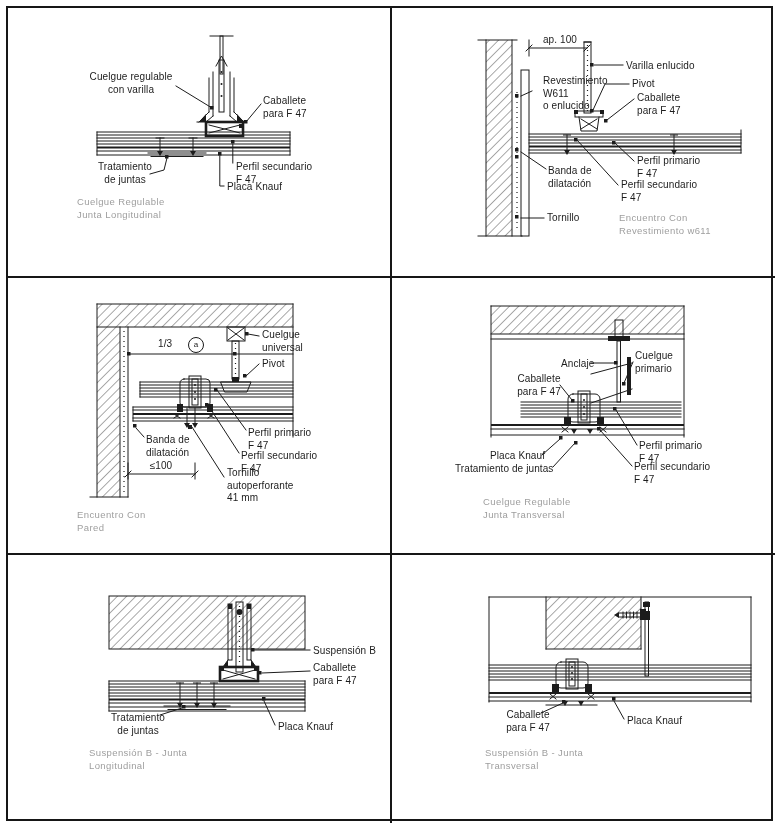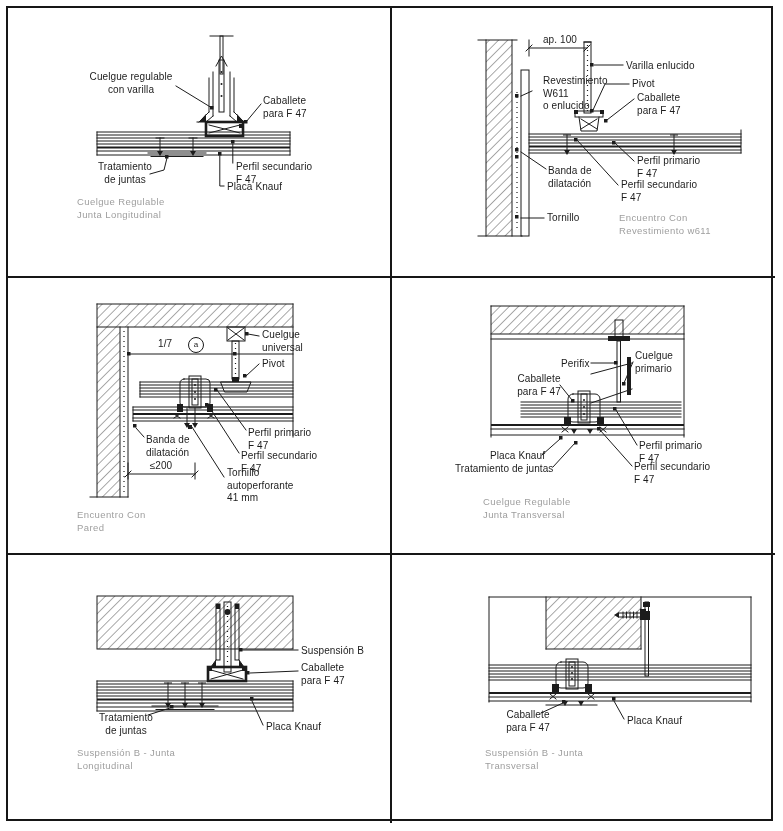--- a/index.html
+++ b/index.html
@@ -292,28 +292,28 @@
           <rect class="f" x="243" y="97" width="3.5" height="3.5"></rect>
         <rect class="f" x="133" y="147" width="3.5" height="3.5"></rect>
           <polyline class="s" points="144,160 136,151"></polyline>
         <polyline class="s" points="246,153 217,113"></polyline>
           <rect class="f" x="214" y="111" width="3.5" height="3.5"></rect>
         <polyline class="s" points="239,176 208,128"></polyline>
           <rect class="f" x="205" y="126" width="3.5" height="3.5"></rect>
         <polyline class="s" points="224,200 192,150"></polyline>
       </g>
     </svg>
-    <div class="lbl" style="left:158px;top:61px">1/7</div>
+    <div class="lbl" style="left:158px;top:61px">1/3</div>
     <div class="circ" style="left:188px;top:60px">a</div>
     <div class="lbl" style="left:262px;top:52px">Cuelgue
 universal</div>
     <div class="lbl" style="left:262px;top:81px">Pivot</div>
     <div class="lbl" style="left:146px;top:157px">Banda de
 dilatación</div>
-    <div class="lbl c" style="left:136px;top:183px;width:50px">≤200</div>
+    <div class="lbl c" style="left:136px;top:183px;width:50px">≤100</div>
     <div class="lbl" style="left:248px;top:150px">Perfil primario
 F 47</div>
     <div class="lbl" style="left:241px;top:173px">Perfil secundario
 F 47</div>
     <div class="lbl" style="left:227px;top:190px">Tornillo
 autoperforante
 41 mm</div>
     <div class="cap" style="left:77px;top:232px">Encuentro Con
 Pared</div>
   </div>
@@ -382,36 +382,36 @@
         <polyline class="s" points="151,178 169,162"></polyline>
           <rect class="f" x="168" y="159" width="3.5" height="3.5"></rect>
         <polyline class="s" points="162,190 184,166"></polyline>
           <rect class="f" x="183" y="164" width="3.5" height="3.5"></rect>
         <polyline class="s" points="246,168 225,133"></polyline>
           <rect class="f" x="222" y="130" width="3.5" height="3.5"></rect>
         <polyline class="s" points="241,189 209,153"></polyline>
           <rect class="f" x="206" y="150" width="3.5" height="3.5"></rect>
       </g>
     </svg>
-    <div class="lbl" style="left:170px;top:81px">Perifix</div>
+    <div class="lbl" style="left:170px;top:81px">Anclaje</div>
     <div class="lbl" style="left:244px;top:73px">Cuelgue
 primario</div>
     <div class="lbl c" style="left:124px;top:96px;width:48px">Caballete
 para F 47</div>
     <div class="lbl" style="left:99px;top:173px">Placa Knauf</div>
     <div class="lbl" style="left:64px;top:186px">Tratamiento de juntas</div>
     <div class="lbl" style="left:248px;top:163px">Perfil primario
 F 47</div>
     <div class="lbl" style="left:243px;top:184px">Perfil secundario
 F 47</div>
     <div class="cap" style="left:92px;top:219px">Cuelgue Regulable
 Junta Transversal</div>
   </div>
 
-  <div class="panel" style="left:0;top:554px">
+  <div class="panel" style="left:12px;top:554px">
     <svg width="391" height="277" viewBox="0 0 391 277">
       <defs>
           <pattern id="h5" patternUnits="userSpaceOnUse" width="6.5" height="6.5" patternTransform="rotate(45)">
         <line x1="0" y1="0" x2="0" y2="6.5" stroke="#2a2a2a" stroke-width="0.8"></line>
           </pattern>
         </defs>
       <g>
         <rect x="97" y="42" width="196" height="53" fill="url(#h5)"></rect>
         <rect class="s" x="97" y="42" width="196" height="53"></rect>
       </g>

